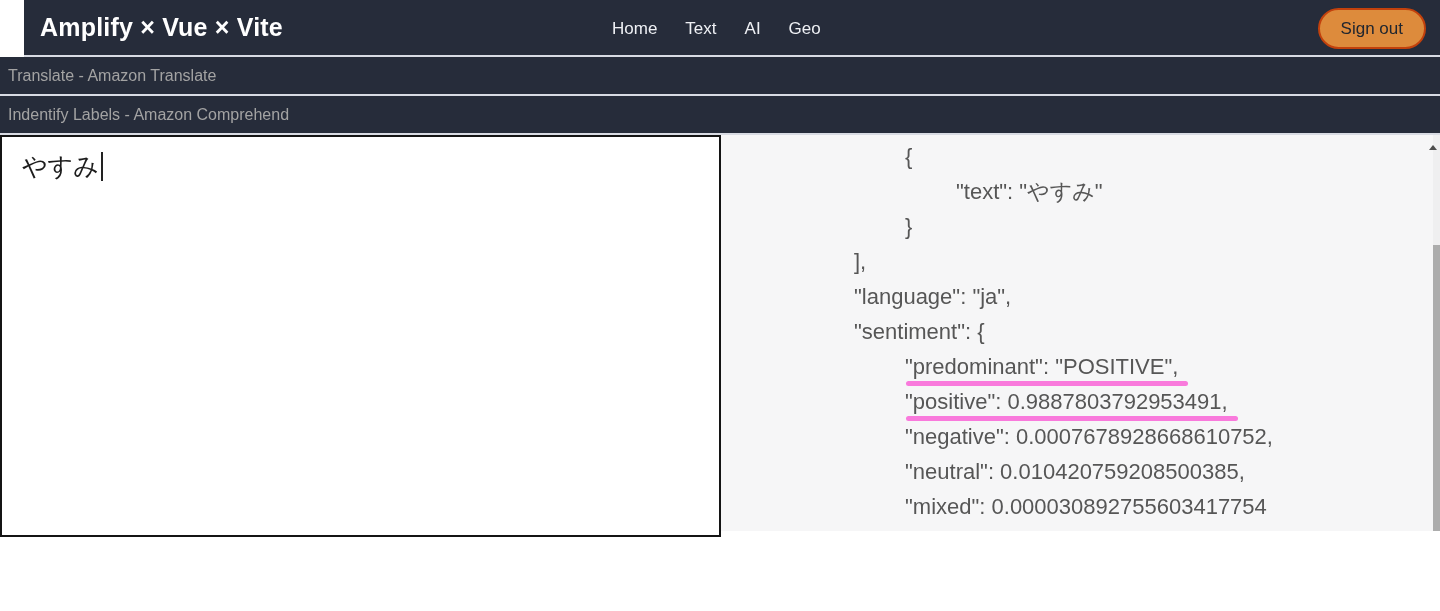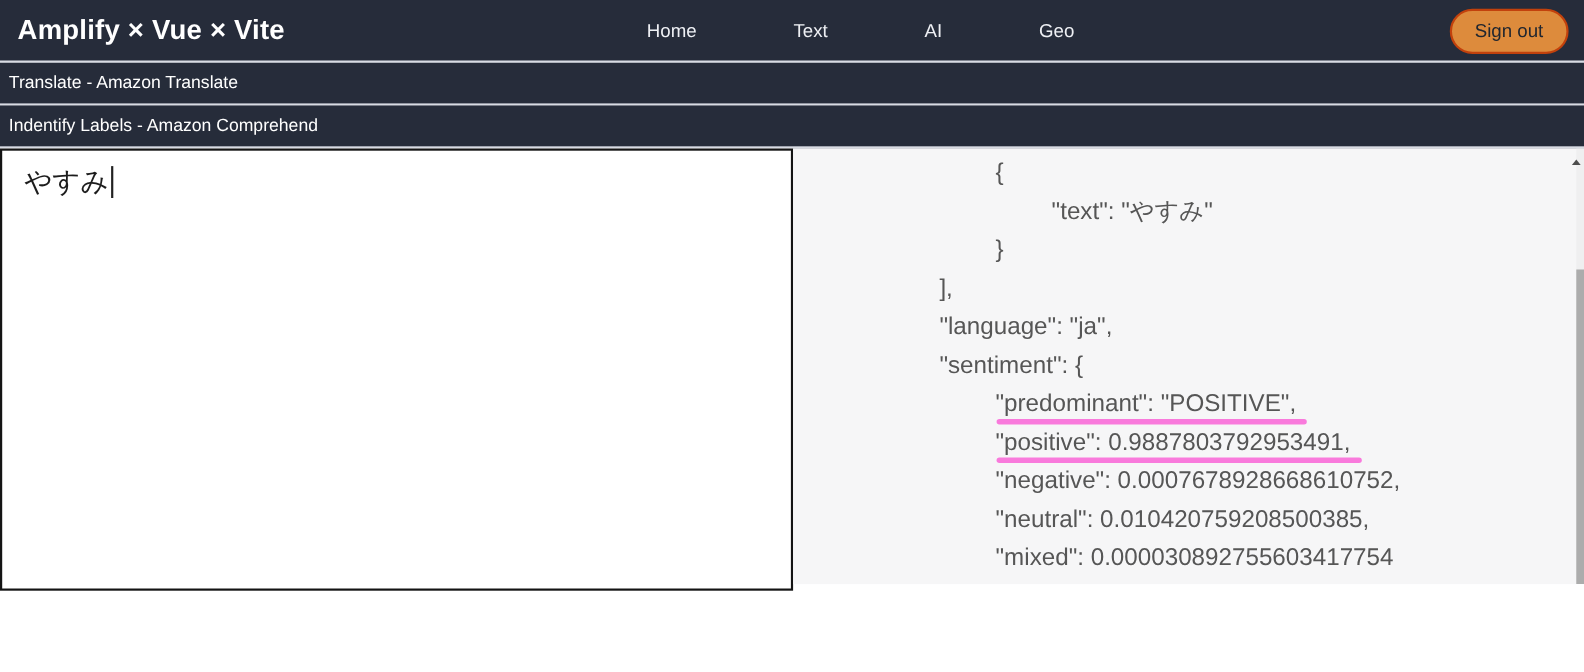--- a/index.html
+++ b/index.html
@@ -11,37 +11,38 @@
   }
 
   
   .navbar {
     position: relative;
     height: 57px;
     background: var(--bar-bg);
     border-bottom: 2px solid var(--divider);
     display: flex;
     align-items: center;
+    margin-left: 24px;
   }
   .brand {
     color: #ffffff;
     font-size: 25px;
     font-weight: 700;
     margin-left: 16px;
     letter-spacing: 0.2px;
     white-space: nowrap;
   }
   .nav-links {
     position: absolute;
     left: 588px;
     top: 0;
     height: 57px;
     display: flex;
     align-items: center;
-    gap: 88px;
+    gap: 28px;
   }
   .nav-link {
     color: #eef0f4;
     font-size: 17px;
     text-decoration: none;
     cursor: pointer;
     white-space: nowrap;
   }
   .signout-btn {
     position: absolute;
@@ -58,21 +59,21 @@
     cursor: pointer;
   }
 
   
   .accordion-row {
     height: 39px;
     background: var(--bar-bg);
     border-bottom: 2px solid var(--divider);
     display: flex;
     align-items: center;
-    color: #ffffff;
+    color: #a3a3a3;
     font-size: 16px;
     padding-left: 8px;
     cursor: pointer;
   }
 
   
   .main {
     display: flex;
     height: 396px;
   }

